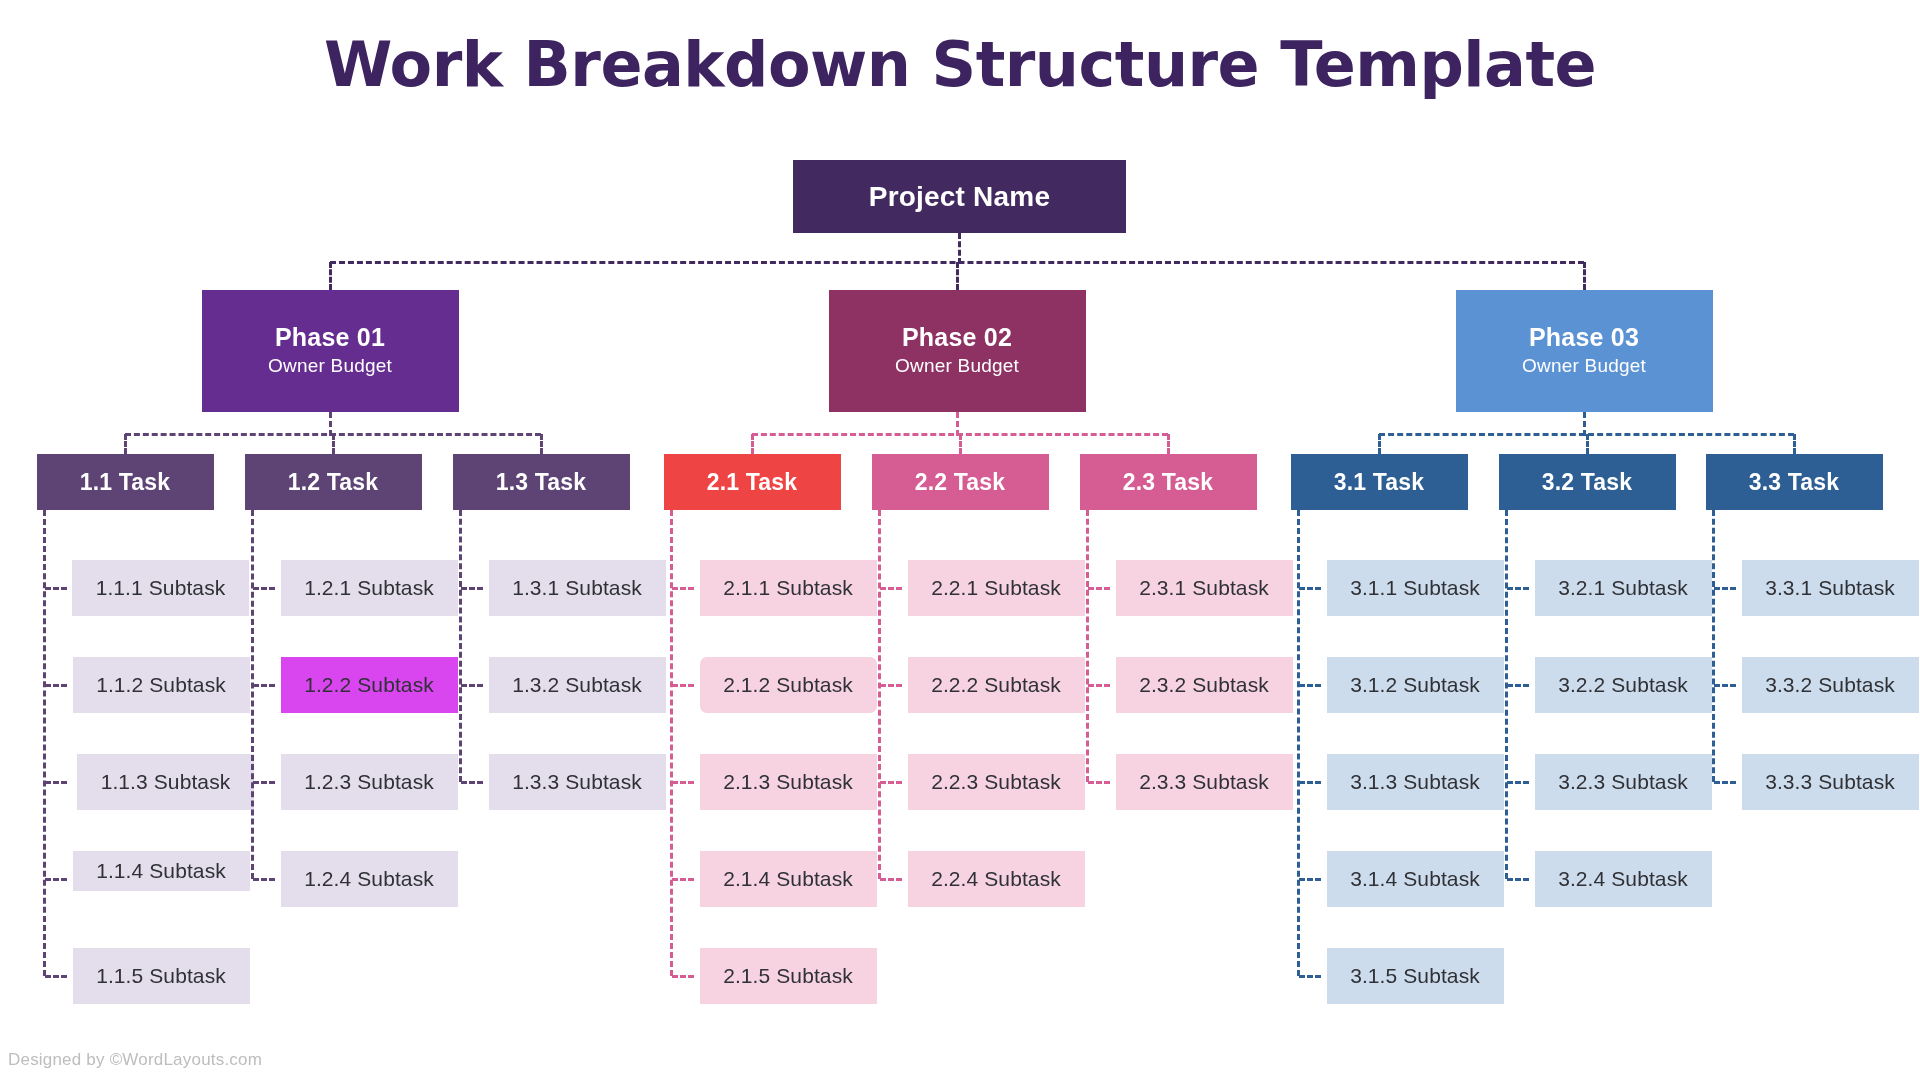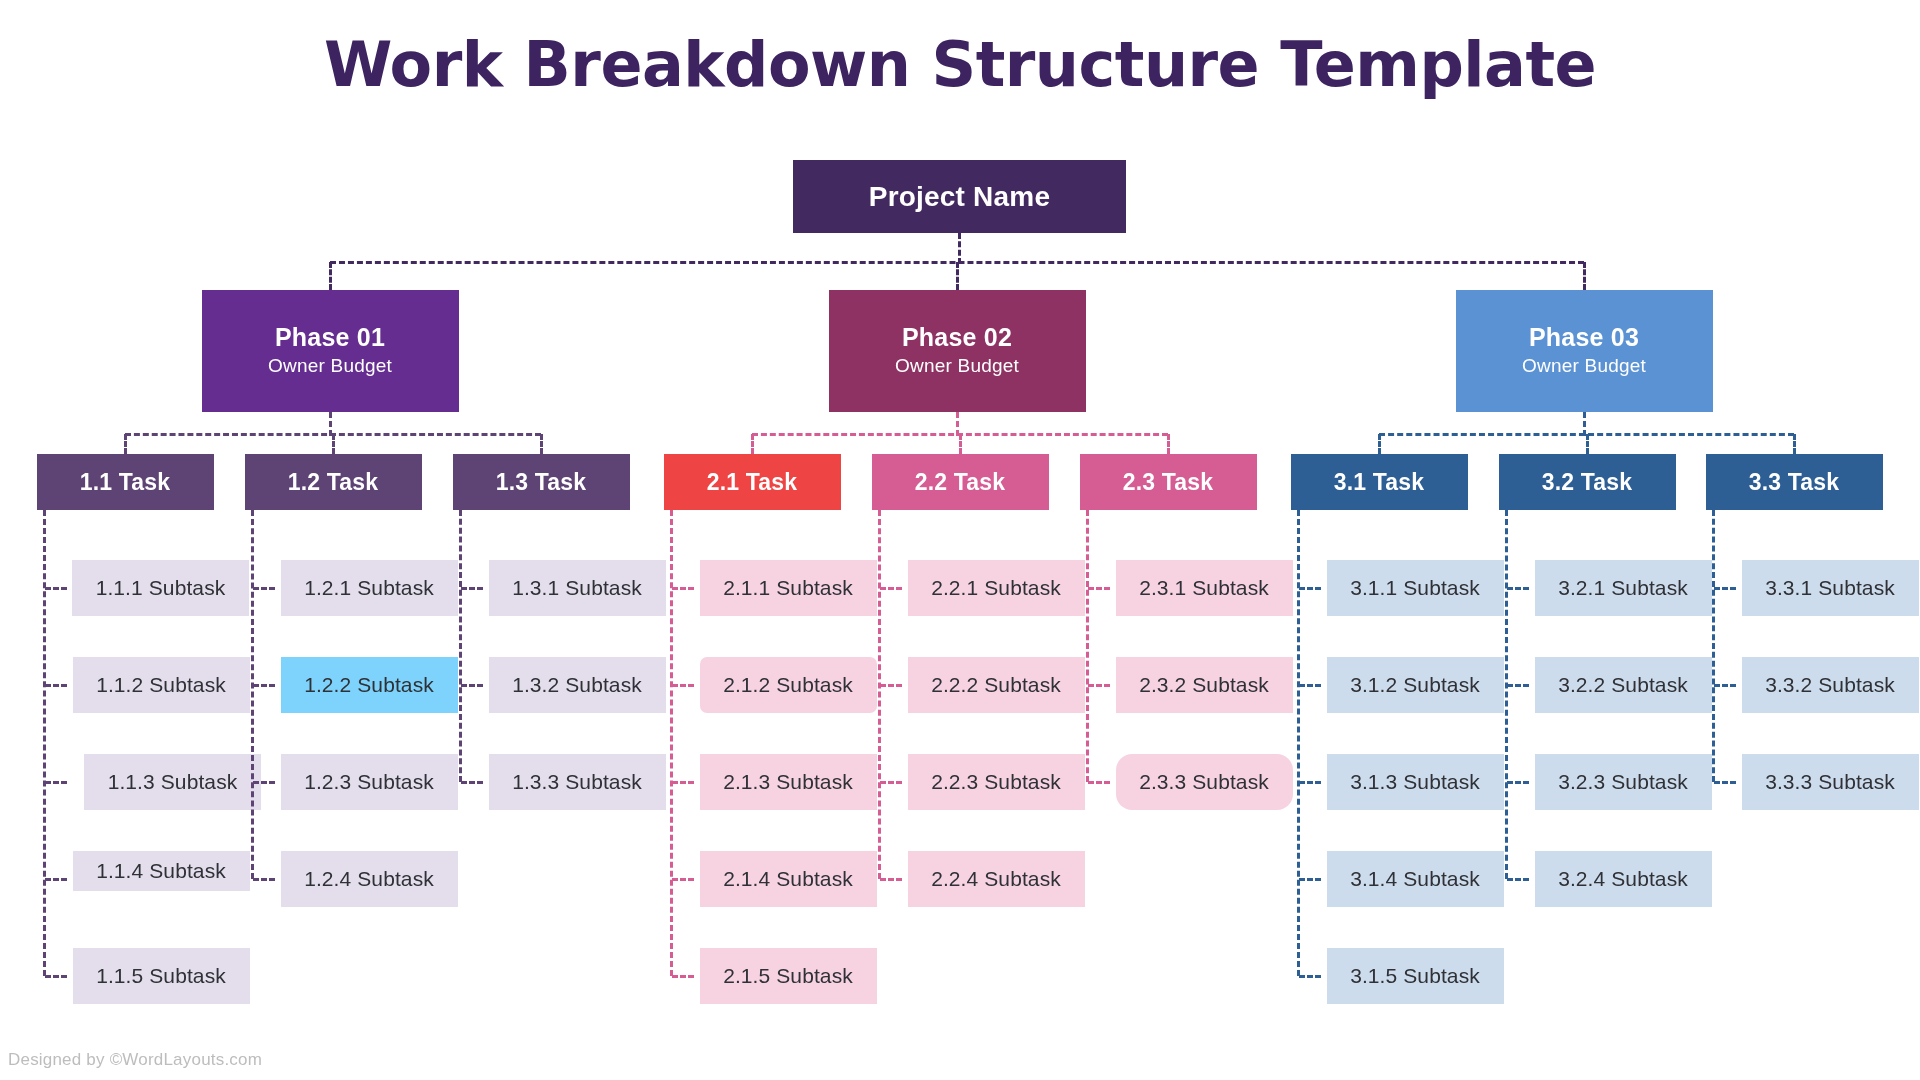--- a/index.html
+++ b/index.html
@@ -132,32 +132,32 @@
       <div class="conn conn-v" style="left: 328.5px; top: 412px; height: 24px; border-left-color: rgb(94, 68, 116);"></div>
       <div class="conn conn-h" style="left: 125px; top: 432.5px; width: 416px; border-top-color: rgb(94, 68, 116);"></div>
       <div class="conn conn-v" style="left: 123.5px; top: 434px; height: 20px; border-left-color: rgb(94, 68, 116);"></div>
       <div class="node task-node" style="left: 36.5px; top: 454px; width: 177px; height: 56px; background: rgb(94, 68, 116); text-align: center;">1.1 Task</div>
       <div class="conn conn-v" style="left: 43px; top: 510px; height: 466px; border-left-color: rgb(94, 68, 116);"></div>
       <div class="conn conn-h" style="left: 44.5px; top: 586.5px; width: 22px; border-top-color: rgb(94, 68, 116);"></div>
       <div class="node subtask-node" style="left: 72px; top: 560px; width: 177px; height: 56px; background: rgb(228, 222, 236); color: rgb(47, 49, 54);">1.1.1 Subtask</div>
       <div class="conn conn-h" style="left: 44.5px; top: 683.5px; width: 22px; border-top-color: rgb(94, 68, 116);"></div>
       <div class="node subtask-node" style="left: 72.5px; top: 657px; width: 177px; height: 56px; background: rgb(228, 222, 236); color: rgb(47, 49, 54);">1.1.2 Subtask</div>
       <div class="conn conn-h" style="left: 44.5px; top: 780.5px; width: 22px; border-top-color: rgb(94, 68, 116);"></div>
-      <div class="node subtask-node" style="left: 84px; top: 754px; width: 177px; height: 56px; background: rgb(228, 222, 236); color: rgb(47, 49, 54);">1.1.3 Subtask</div>
+      <div class="node subtask-node" style="left: 77px; top: 754px; width: 177px; height: 56px; background: rgb(228, 222, 236); color: rgb(47, 49, 54);">1.1.3 Subtask</div>
       <div class="conn conn-h" style="left: 44.5px; top: 877.5px; width: 22px; border-top-color: rgb(94, 68, 116);"></div>
       <div class="node subtask-node" style="left: 72.5px; top: 851px; width: 177px; height: 40px; background: rgb(228, 222, 236); color: rgb(47, 49, 54);">1.1.4 Subtask</div>
       <div class="conn conn-h" style="left: 44.5px; top: 974.5px; width: 22px; border-top-color: rgb(94, 68, 116);"></div>
       <div class="node subtask-node" style="left: 72.5px; top: 948px; width: 177px; height: 56px; background: rgb(228, 222, 236); color: rgb(47, 49, 54);">1.1.5 Subtask</div>
       <div class="conn conn-v" style="left: 331.5px; top: 434px; height: 20px; border-left-color: rgb(94, 68, 116);"></div>
       <div class="node task-node" style="left: 244.5px; top: 454px; width: 177px; height: 56px; background: rgb(94, 68, 116);">1.2 Task</div>
       <div class="conn conn-v" style="left: 251px; top: 510px; height: 369px; border-left-color: rgb(94, 68, 116);"></div>
       <div class="conn conn-h" style="left: 252.5px; top: 586.5px; width: 22px; border-top-color: rgb(94, 68, 116);"></div>
       <div class="node subtask-node" style="left: 280.5px; top: 560px; width: 177px; height: 56px; background: rgb(228, 222, 236); color: rgb(47, 49, 54);">1.2.1 Subtask</div>
       <div class="conn conn-h" style="left: 252.5px; top: 683.5px; width: 22px; border-top-color: rgb(94, 68, 116);"></div>
-      <div class="node subtask-node" style="left: 280.5px; top: 657px; width: 177px; height: 56px; background: #7dd3fc; color: rgb(47, 49, 54);">1.2.2 Subtask</div>
+      <div class="node subtask-node" style="left: 280.5px; top: 657px; width: 177px; height: 56px; background: #d946ef; color: rgb(47, 49, 54);">1.2.2 Subtask</div>
       <div class="conn conn-h" style="left: 252.5px; top: 780.5px; width: 22px; border-top-color: rgb(94, 68, 116);"></div>
       <div class="node subtask-node" style="left: 280.5px; top: 754px; width: 177px; height: 56px; background: rgb(228, 222, 236); color: rgb(47, 49, 54);">1.2.3 Subtask</div>
       <div class="conn conn-h" style="left: 252.5px; top: 877.5px; width: 22px; border-top-color: rgb(94, 68, 116);"></div>
       <div class="node subtask-node" style="left: 280.5px; top: 851px; width: 177px; height: 56px; background: rgb(228, 222, 236); color: rgb(47, 49, 54);">1.2.4 Subtask</div>
       <div class="conn conn-v" style="left: 539.5px; top: 434px; height: 20px; border-left-color: rgb(94, 68, 116);"></div>
       <div class="node task-node" style="left: 452.5px; top: 454px; width: 177px; height: 56px; background: rgb(94, 68, 116);">1.3 Task</div>
       <div class="conn conn-v" style="left: 459px; top: 510px; height: 272px; border-left-color: rgb(94, 68, 116);"></div>
       <div class="conn conn-h" style="left: 460.5px; top: 586.5px; width: 22px; border-top-color: rgb(94, 68, 116);"></div>
       <div class="node subtask-node" style="left: 488.5px; top: 560px; width: 177px; height: 56px; background: rgb(228, 222, 236); color: rgb(47, 49, 54);">1.3.1 Subtask</div>
       <div class="conn conn-h" style="left: 460.5px; top: 683.5px; width: 22px; border-top-color: rgb(94, 68, 116);"></div>
@@ -196,21 +196,21 @@
       <div class="conn conn-h" style="left: 879.5px; top: 877.5px; width: 22px; border-top-color: rgb(214, 93, 147);"></div>
       <div class="node subtask-node" style="left: 907.5px; top: 851px; width: 177px; height: 56px; background: rgb(247, 211, 226); color: rgb(47, 49, 54);">2.2.4 Subtask</div>
       <div class="conn conn-v" style="left: 1166.5px; top: 434px; height: 20px; border-left-color: rgb(214, 93, 147);"></div>
       <div class="node task-node" style="left: 1079.5px; top: 454px; width: 177px; height: 56px; background: rgb(214, 93, 147);">2.3 Task</div>
       <div class="conn conn-v" style="left: 1086px; top: 510px; height: 272px; border-left-color: rgb(214, 93, 147);"></div>
       <div class="conn conn-h" style="left: 1087.5px; top: 586.5px; width: 22px; border-top-color: rgb(214, 93, 147);"></div>
       <div class="node subtask-node" style="left: 1115.5px; top: 560px; width: 177px; height: 56px; background: rgb(247, 211, 226); color: rgb(47, 49, 54);">2.3.1 Subtask</div>
       <div class="conn conn-h" style="left: 1087.5px; top: 683.5px; width: 22px; border-top-color: rgb(214, 93, 147);"></div>
       <div class="node subtask-node" style="left: 1115.5px; top: 657px; width: 177px; height: 56px; background: rgb(247, 211, 226); color: rgb(47, 49, 54);">2.3.2 Subtask</div>
       <div class="conn conn-h" style="left: 1087.5px; top: 780.5px; width: 22px; border-top-color: rgb(214, 93, 147);"></div>
-      <div class="node subtask-node" style="left: 1115.5px; top: 754px; width: 177px; height: 56px; background: rgb(247, 211, 226); color: rgb(47, 49, 54); border-radius: 16px;">2.3.3 Subtask</div>
+      <div class="node subtask-node" style="left: 1115.5px; top: 754px; width: 177px; height: 56px; background: rgb(247, 211, 226); color: rgb(47, 49, 54);">2.3.3 Subtask</div>
       <div class="conn conn-v" style="left: 1582.5px; top: 262px; height: 28px; border-left-color: rgb(66, 41, 95);"></div>
       <div class="node phase-node" style="left: 1455.5px; top: 290px; width: 257px; height: 122px; background: rgb(91, 146, 211);">
         <div class="phase-title">Phase 03</div>
         <div class="phase-sub">Owner Budget</div>
       </div>
       <div class="conn conn-v" style="left: 1582.5px; top: 412px; height: 24px; border-left-color: rgb(46, 95, 148);"></div>
       <div class="conn conn-h" style="left: 1379px; top: 432.5px; width: 415px; border-top-color: rgb(46, 95, 148);"></div>
       <div class="conn conn-v" style="left: 1377.5px; top: 434px; height: 20px; border-left-color: rgb(46, 95, 148);"></div>
       <div class="node task-node" style="left: 1290.5px; top: 454px; width: 177px; height: 56px; background: rgb(46, 95, 148);">3.1 Task</div>
       <div class="conn conn-v" style="left: 1297px; top: 510px; height: 466px; border-left-color: rgb(46, 95, 148);"></div>

